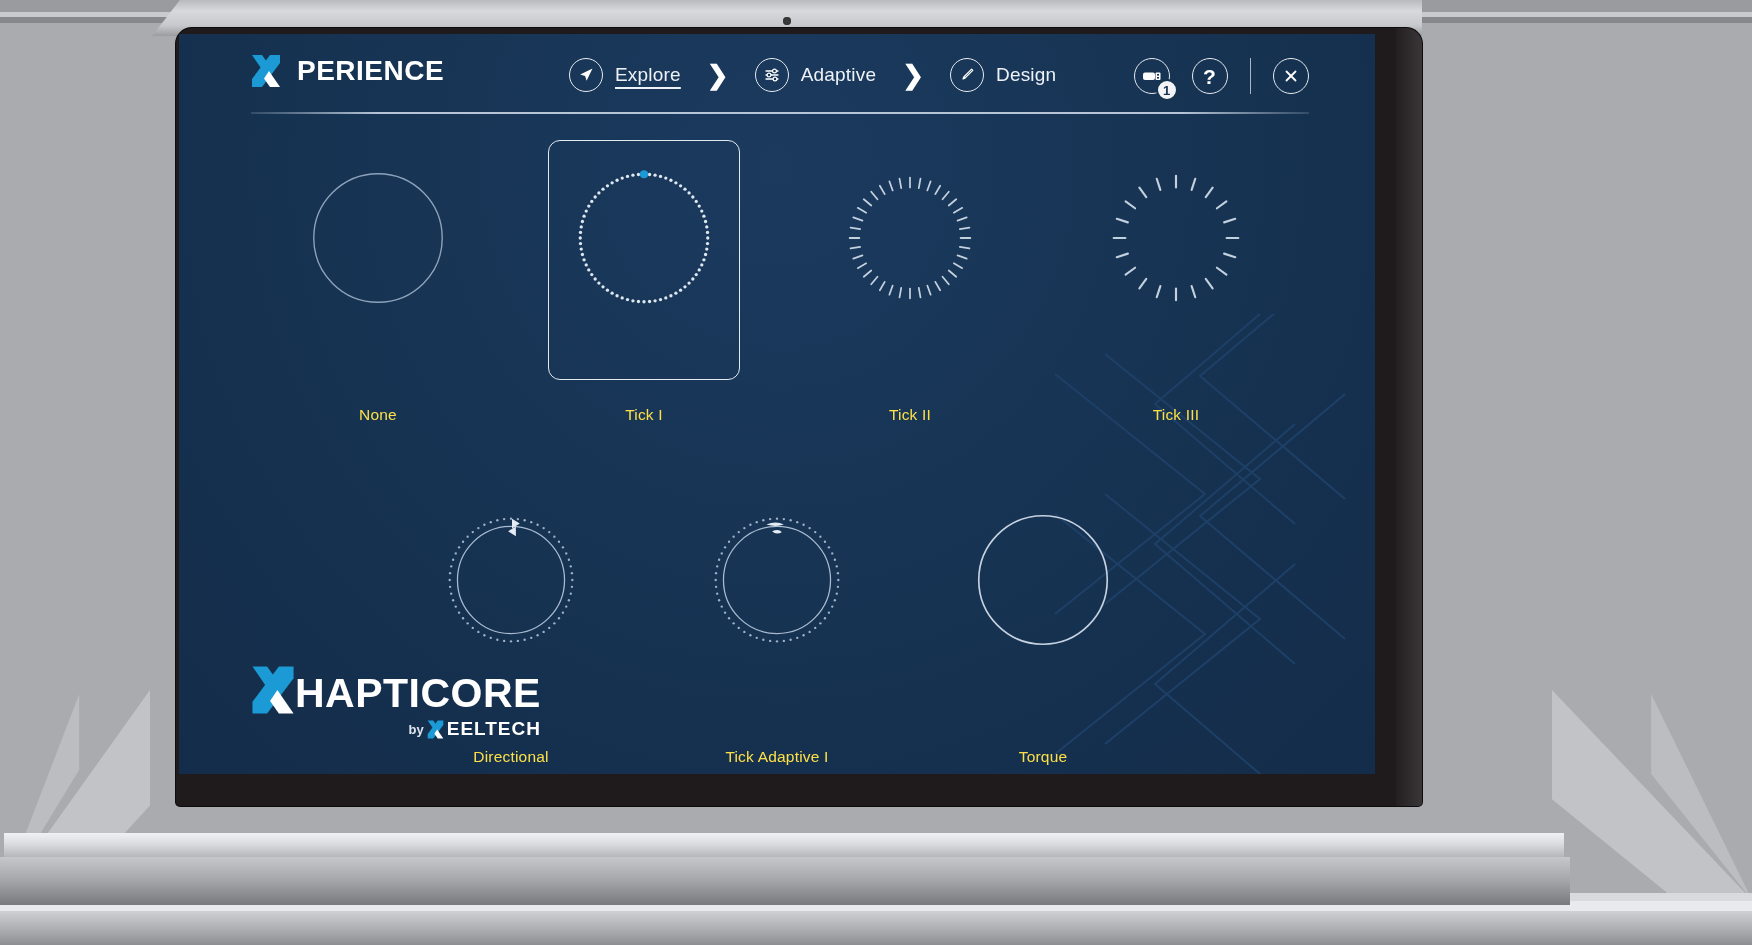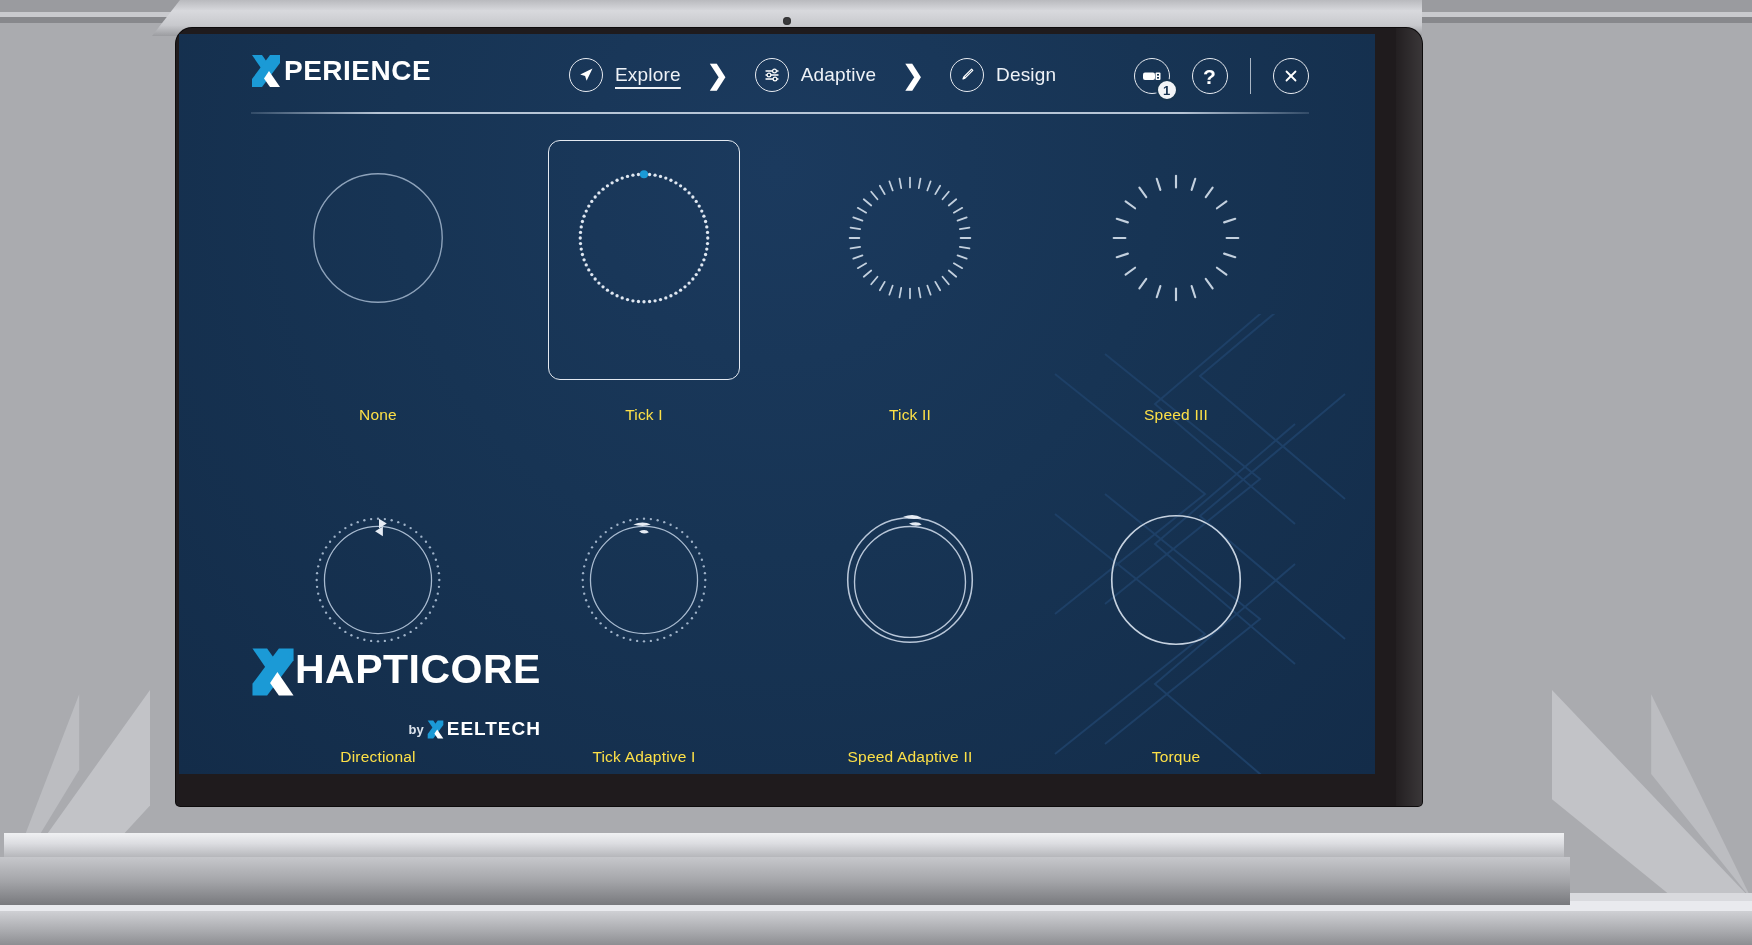--- a/index.html
+++ b/index.html
@@ -80,21 +80,21 @@
     position:absolute; inset:0;
     background: radial-gradient(ellipse at 50% 18%, #1b3a5e 0%, #173454 45%, #132c49 100%);
   }
   
   .wm { position:absolute; stroke:#1e4067; fill:none; stroke-width:2; }
 
   
   .topbar { position:absolute; left:0; top:0; width:100%; height:72px; }
   .brand {
     position:absolute; left:72px; top:20px;
-    display:flex; align-items:center; gap:3px;text-align:center;
+    display:flex; align-items:center; gap:16px;text-align:center;
   }
   .brand-x { width:30px; height:34px; }
   .brand-text {
     color:#ffffff; font-size:28px; font-weight:700; letter-spacing:0.5px;
     font-family:"Liberation Sans", sans-serif; line-height:34px;
   }
 
   .nav { position:absolute; left:390px; top:24px; display:flex; align-items:center; gap:0; }
   .nav-item { display:flex; align-items:center; gap:12px; cursor:pointer; }
   .nav-circle {
@@ -136,23 +136,23 @@
     display:flex; flex-direction:column; align-items:center; justify-content:flex-start;
     padding-top:24px; border:1.4px solid transparent;
   }
   .cell.selected .tile { border-color:#e3e9f1; }
   .dial { width:146px; height:146px; }
   .cell-label { margin-top:26px; color:#fde047; font-size:15.5px; letter-spacing:.2px; }
   .row2 { margin-top:44px; }
 
   
   .logo { position:absolute; left:72px; bottom:34px; }
-  .logo-row { display:flex; align-items:flex-start; }
+  .logo-row { display:flex; align-items:flex-end; }
   .logo-text { color:#fff; font-size:41px; font-weight:700; letter-spacing:0.5px; line-height:44px; }
-  .logo-sub { display:flex; align-items:center; justify-content:flex-end; gap:3px; margin-top:21px; }
+  .logo-sub { display:flex; align-items:center; justify-content:flex-end; gap:3px; margin-top:3px; }
   .logo-by { color:#dbe3ec; font-size:13px; font-weight:700; }
   .logo-sub-text { color:#fff; font-size:19px; font-weight:700; letter-spacing:1px; }
 </style>
 </head>
 <body>
 
 <div id="scene">
 
   <div class="wall-band wall-top"></div>
   <div class="wall-band wall-top2"></div>
@@ -440,21 +440,21 @@
                     <line x1="32.93" y1="105.56" x2="23.22" y2="112.62"></line>
                     <line x1="25.55" y1="91.07" x2="14.13" y2="94.78"></line>
                     <line x1="23.00" y1="75.00" x2="11.00" y2="75.00"></line>
                     <line x1="25.55" y1="58.93" x2="14.13" y2="55.22"></line>
                     <line x1="32.93" y1="44.44" x2="23.22" y2="37.38"></line>
                     <line x1="44.44" y1="32.93" x2="37.38" y2="23.22"></line>
                     <line x1="58.93" y1="25.55" x2="55.22" y2="14.13"></line>
                   </g>
               </svg>
             </div>
-            <div class="cell-label">Speed III</div>
+            <div class="cell-label">Tick III</div>
           </div>
         </div>
 
         <div class="row row2">
 
           <div class="cell">
             <div class="tile">
               <svg class="dial" viewBox="0 0 150 150">
                 <g id="dirDots">
                     <circle cx="75.00" cy="12.00" r="1.2" fill="#9fb2c8"></circle>
@@ -584,31 +584,20 @@
                     <circle cx="67.95" cy="12.40" r="1.2" fill="#9fb2c8"></circle>
                   </g>
                 <circle cx="75" cy="75" r="55" fill="none" stroke="#a9bbd0" stroke-width="1.3"></circle>
                 <path d="M64 18 Q74 14 82 18 Q74 21 64 18 Z" fill="#e6ecf4"></path>
                 <path d="M70 25 Q77 22 80 26 Q74 29 70 25 Z" fill="#e6ecf4"></path>
               </svg>
             </div>
             <div class="cell-label">Tick Adaptive I</div>
           </div>
 
-          <div class="cell">
-            <div class="tile">
-              <svg class="dial" viewBox="0 0 150 150">
-                <circle cx="75" cy="75" r="64" fill="none" stroke="#b8c6d8" stroke-width="1.6"></circle>
-                <circle cx="75" cy="77" r="57" fill="none" stroke="#b8c6d8" stroke-width="1.4"></circle>
-                <path d="M68 10 Q79 6 87 11 Q78 14 68 10 Z" fill="#e6ecf4"></path>
-                <path d="M74 17 Q83 14 87 18 Q80 21 74 17 Z" fill="#e6ecf4"></path>
-              </svg>
-            </div>
-            <div class="cell-label">Speed Adaptive II</div>
-          </div>
 
           <div class="cell">
             <div class="tile">
               <svg class="dial" viewBox="0 0 150 150">
                 <circle cx="75" cy="75" r="66" fill="none" stroke="#c6d2e0" stroke-width="1.7"></circle>
               </svg>
             </div>
             <div class="cell-label">Torque</div>
           </div>
         </div>

